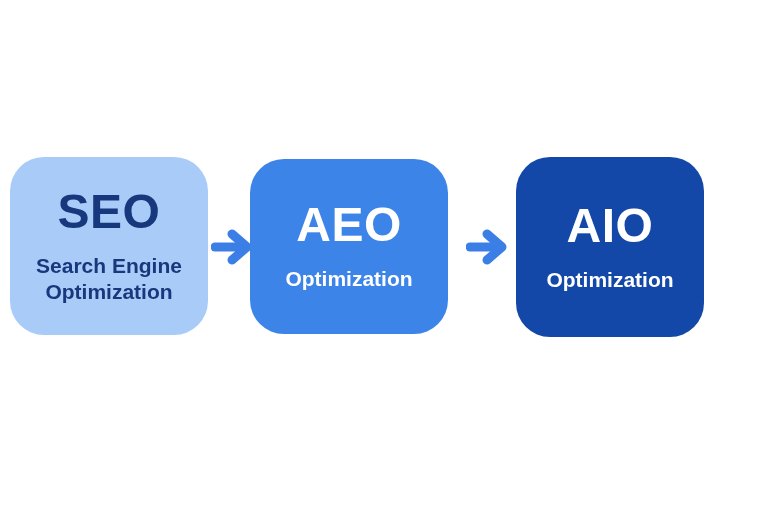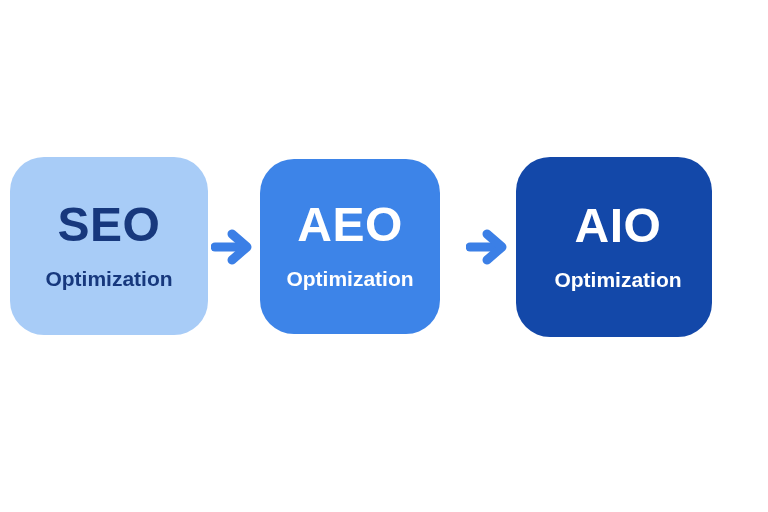--- a/index.html
+++ b/index.html
@@ -20,22 +20,22 @@
   .flow-card {
     position: absolute;
     border-radius: 34px;
     display: flex;
     flex-direction: column;
     align-items: center;
     justify-content: center;
     text-align: center;
   }
   .card-1 { left: 10px;  top: 157px; width: 198px; height: 178px; }
-  .card-2 { left: 260px; top: 159px; width: 180px; height: 175px; }
-  .card-3 { left: 516px; top: 157px; width: 188px; height: 180px; padding-left: 8px; }
+  .card-2 { left: 250px; top: 159px; width: 198px; height: 175px; }
+  .card-3 { left: 516px; top: 157px; width: 188px; height: 180px; }
   .card-acronym {
     font-size: 48px;
     font-weight: bold;
     line-height: 1;
     letter-spacing: 0.5px;
     margin-bottom: 17px;
   }
   .card-subtitle {
     font-size: 21px;
     font-weight: bold;
@@ -50,20 +50,21 @@
   .arrow-2 { left: 466px; top: 229px; }
 </style>
 </head>
 <body>
 
 <div class="canvas" style="background: rgb(255, 255, 255); text-decoration: underline;">
 
   <div class="flow-card card-1" style="background: rgb(168, 204, 247); color: rgb(23, 56, 125);">
     <div class="card-acronym">SEO</div>
     <div class="card-subtitle">
+      <div>Search Engine</div>
       <div>Optimization</div>
     </div>
   </div>
 
   <div class="flow-arrow arrow-1">
     <svg width="44" height="36" viewBox="0 0 44 36" aria-hidden="true">
       <path class="arrow-stroke" d="M4 18 H28" fill="none" stroke="#3b7fe6" stroke-width="9" stroke-linecap="round"></path>
       <path class="arrow-stroke" d="M21 5 L36 18 L21 31" fill="none" stroke="#3b7fe6" stroke-width="9" stroke-linecap="round" stroke-linejoin="round"></path>
     </svg>
   </div>

